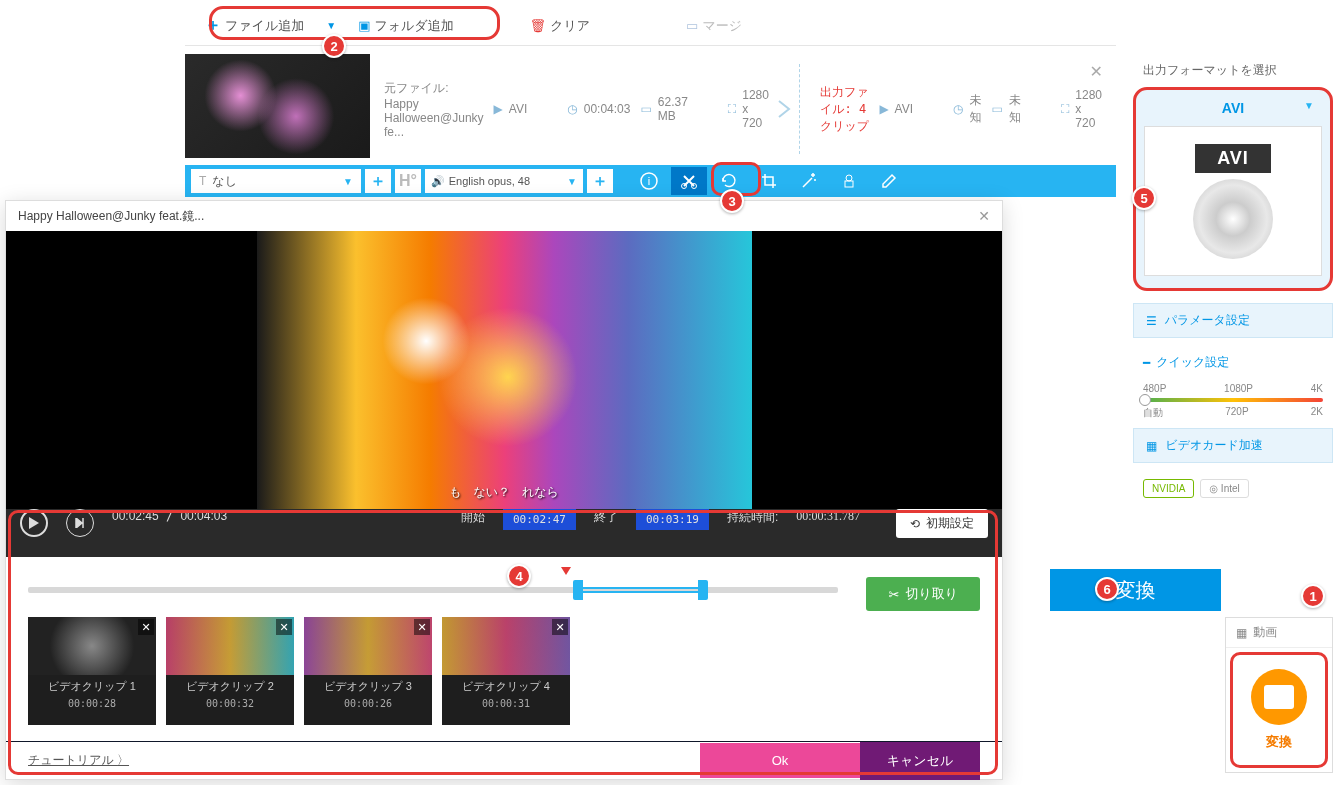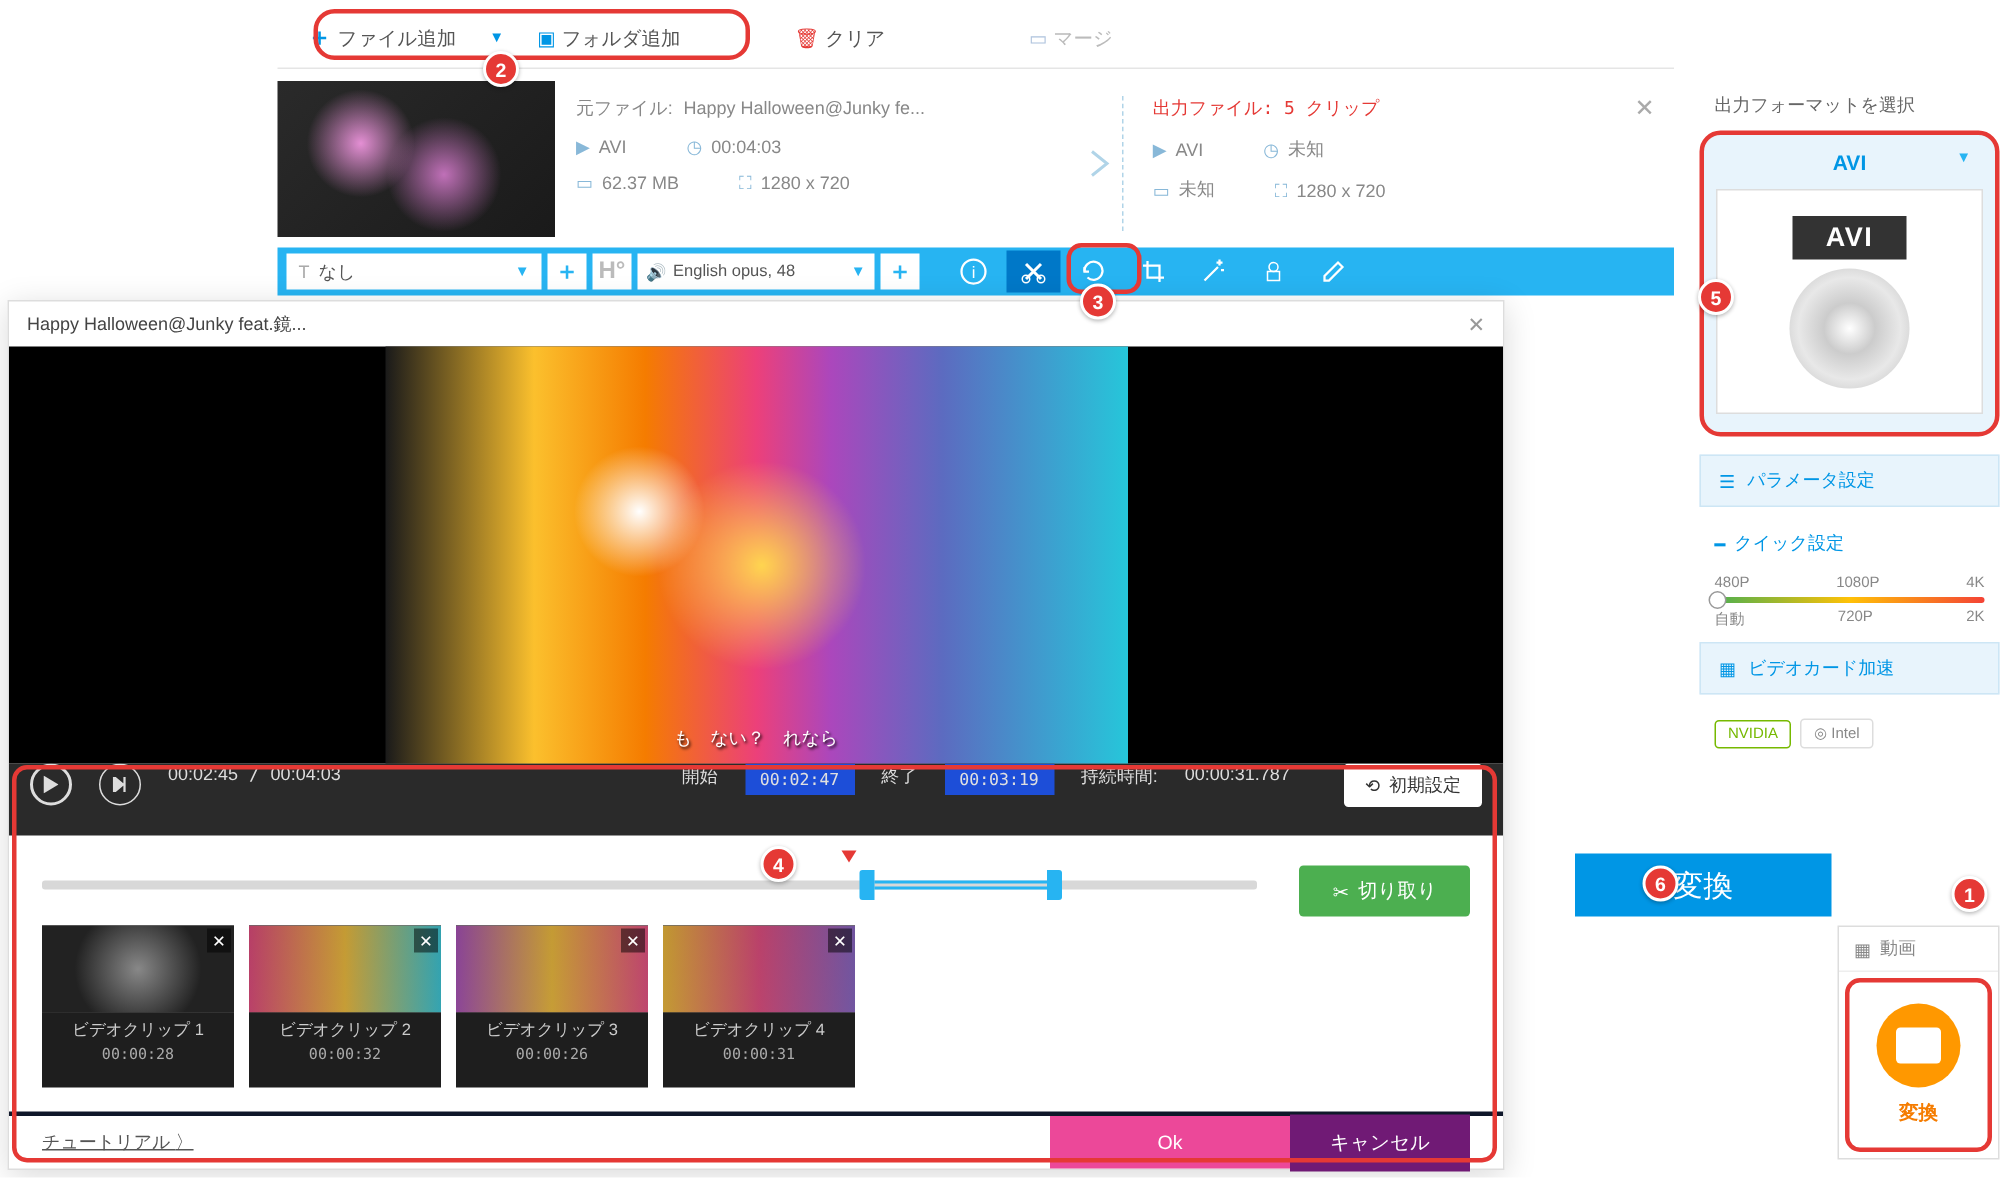--- a/index.html
+++ b/index.html
@@ -15,21 +15,21 @@
 .dropdown-arrow { color: #0096e5; font-size: 10px; margin: 0 8px; }
 
 
 .callout-border-2 { position: absolute; top: 6px; left: 209px; width: 291px; height: 34px; border: 3px solid #e53935; border-radius: 14px; pointer-events: none; }
 
 
 .file-row { position: absolute; top: 54px; left: 185px; right: 225px; height: 110px; display: flex; }
 .thumb-main { width: 185px; height: 104px; background: linear-gradient(135deg, #2a2a2a 0%, #1a1a1a 100%); position: relative; overflow: hidden; }
 .thumb-main::before { content:""; position:absolute; inset:0; background: radial-gradient(circle at 30% 40%, #e48fd4 0%, transparent 25%), radial-gradient(circle at 60% 60%, #c070b8 0%, transparent 30%); }
 .file-info { flex: 1; padding: 10px 14px; font-size: 12px; color: #888; display: flex; }
-.file-info-col { display: flex; flex-direction: column; gap: 10px; }
+.file-info-col { display: flex; flex-direction: row; gap: 10px; }
 .file-info-left { flex: 1; }
 .file-info-right { flex: 1; border-left: 1px dashed #b0d4e8; padding-left: 20px; }
 .arrow-divider { width: 30px; display: flex; align-items: center; justify-content: center; color: #b0d4e8; }
 .info-line { display: flex; gap: 40px; align-items: center; }
 .src-label { color: #888; font-family: monospace; }
 .out-label { color: #e53935; font-family: monospace; }
 .meta { display: flex; align-items: center; gap: 6px; font-family: monospace; color: #888; }
 .meta-icon { color: #88b8d8; }
 .close-x { position: absolute; right: 238px; top: 62px; color: #aaa; font-size: 16px; cursor: pointer; }
 
@@ -75,21 +75,21 @@
 .clip-thumb { height: 58px; background: linear-gradient(135deg, #3a3a3a, #555); position: relative; overflow: hidden; }
 .clip-thumb.t1::before { content:""; position:absolute; inset:0; background: radial-gradient(circle at 50% 50%, #888 0%, #222 60%); }
 .clip-thumb.t2::before { content:""; position:absolute; inset:0; background: linear-gradient(90deg, #ec407a, #fbc02d, #26c6da); opacity:0.7; }
 .clip-thumb.t3::before { content:""; position:absolute; inset:0; background: linear-gradient(90deg, #ab47bc, #fbc02d, #ec407a); opacity:0.7; }
 .clip-thumb.t4::before { content:""; position:absolute; inset:0; background: linear-gradient(90deg, #fbc02d, #ec407a, #7e57c2); opacity:0.7; }
 .clip-x { position: absolute; top: 2px; right: 2px; width: 16px; height: 16px; background: rgba(0,0,0,0.5); color: #fff; display: flex; align-items: center; justify-content: center; font-size: 11px; cursor: pointer; }
 .clip-label { padding: 4px 6px; text-align: center; }
 .clip-time { padding: 0 6px 16px; text-align: center; font-family: monospace; font-size: 10px; color: #aaa; }
 
 
-.trim-footer { position: absolute; bottom: 0; left: 0; right: 0; height: 38px; display: flex; align-items: center; padding: 0 22px; border-top: 3px solid #0f172a; }
+.trim-footer { position: absolute; bottom: 0; left: 0; right: 0; height: 38px; display: flex; align-items: center; padding: 0 22px; border-top: 1px solid #0f172a; }
 .tutorial-link { font-size: 12px; color: #555; text-decoration: underline; cursor: pointer; }
 .ok-btn { margin-left: auto; width: 160px; background: #ec4899; color: #fff; text-align: center; padding: 10px 0; cursor: pointer; font-size: 13px; }
 .cancel-btn { width: 120px; background: #701a75; color: #fff; text-align: center; padding: 10px 0; cursor: pointer; font-size: 13px; }
 
 
 .callout-border-4 { position: absolute; top: 510px; left: 8px; width: 990px; height: 265px; border: 3px solid #e53935; border-radius: 10px; pointer-events: none; z-index: 15; }
 
 
 .sidebar { position: absolute; top: 54px; right: 8px; width: 200px; }
 .side-title { font-size: 12px; color: #666; padding: 8px 10px; }
@@ -191,21 +191,21 @@
           </span>
       </div>
     </div>
     <div class="arrow-divider">
       <svg width="14" height="20">
           <path d="M2 2 L12 10 L2 18" stroke="#b0d4e8" stroke-width="2" fill="none"></path>
         </svg>
     </div>
     <div class="file-info-col file-info-right">
       <div class="info-line">
-        <span class="out-label">出力ファイル: 5 クリップ</span>
+        <span class="out-label">出力ファイル: 4 クリップ</span>
       </div>
       <div class="info-line">
         <span class="meta">
             <span class="meta-icon">▶</span>
             <span>AVI</span>
           </span>
         <span class="meta">
             <span class="meta-icon">◷</span>
             <span>未知</span>
           </span>
@@ -303,21 +303,21 @@
         <svg width="10" height="10">
           <path d="M1 0 L7 5 L1 10 Z M8 0 L8 10" stroke="#ddd" fill="#ddd" stroke-width="1.5"></path>
         </svg>
       </div>
     <span style="font-family:monospace;"><span>00:02:45</span> / <span>00:04:03</span></span>
     <span style="margin-left:auto;">開始</span>
     <span class="time-box">00:02:47</span>
     <span>終了</span>
     <span class="time-box">00:03:19</span>
     <span>持続時間:</span>
-    <span style="font-family:Liberation Sans, sans-serif;">00:00:31.787</span>
+    <span style="font-family:Liberation Serif, serif;">00:00:31.787</span>
     <div class="reset-btn">
       <span>⟲</span>
       <span>初期設定</span>
     </div>
   </div>
   <div class="timeline-area">
     <div class="marker-red"></div>
     <div class="track">
       <div class="clip-span"></div>
       <div class="clip-handle left"></div>

